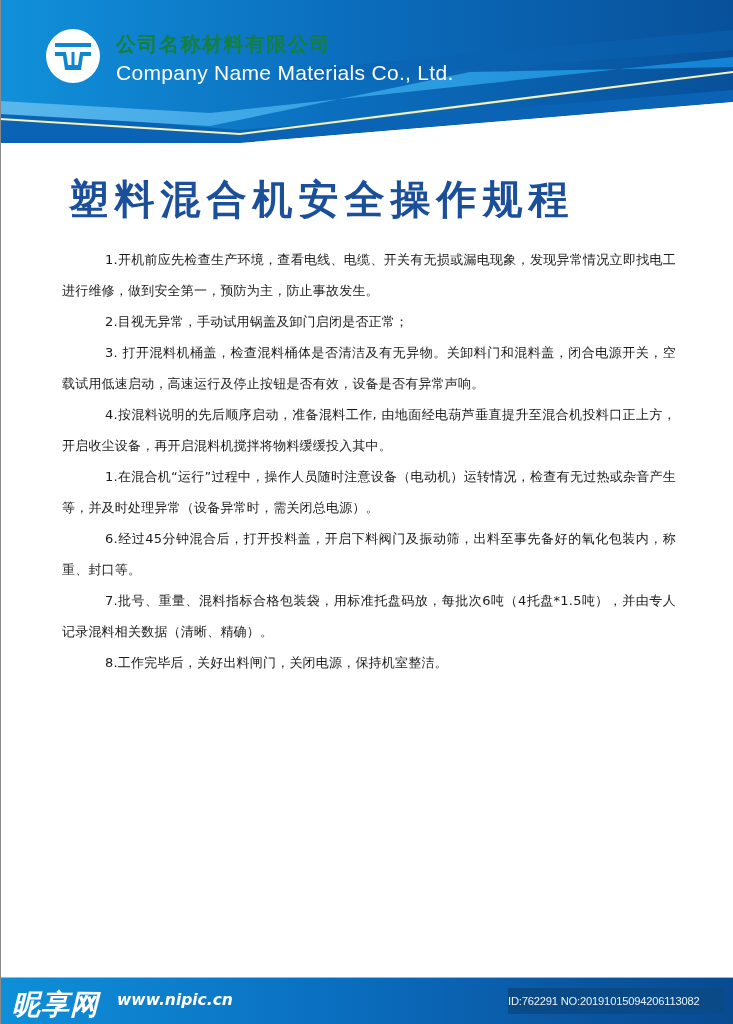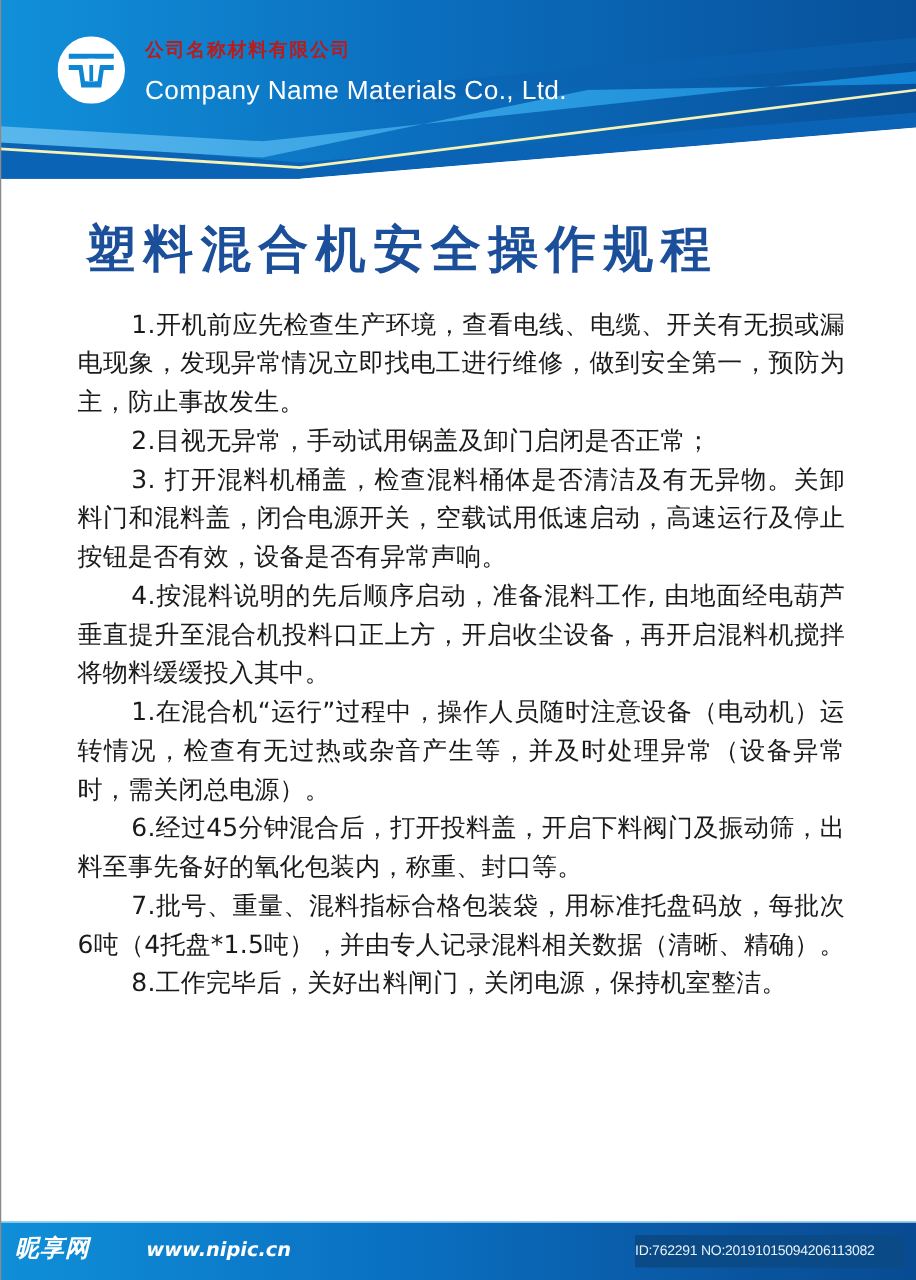--- a/index.html
+++ b/index.html
@@ -10,53 +10,53 @@
 
   
   .header { position: absolute; left: 0; top: 0; width: 733px; height: 150px; overflow: hidden; }
   .header svg.bg { position: absolute; left: 0; top: 0; }
 
   .logo { position: absolute; left: 46px; top: 29px; width: 54px; height: 54px; }
 
   .company-cn {
     position: absolute; left: 116px; top: 31px;
     font-family: "DejaVu Serif", "Liberation Serif", serif;
-    font-size: 15px; font-weight: bold; color: #b91c1c; letter-spacing: 1.5px;
+    font-size: 20px; font-weight: bold; color: #15803d; letter-spacing: 1.5px;
   }
   .company-en {
     position: absolute; left: 116px; top: 61px;
     font-family: "Liberation Sans", sans-serif;
     font-size: 21px; color: #ffffff; letter-spacing: 0.3px;
   }
 
   
   .title {
     position: absolute; left: 0; top: 172px; width: 643px; text-align: center;
     font-family: "DejaVu Sans", sans-serif;
     font-size: 40px; font-weight: bold; color: #1c4f9a; letter-spacing: 6px;
   }
 
   
   .content { position: absolute; left: 62px; top: 244px; width: 614px; }
   .para {
     font-family: "DejaVu Sans", "Liberation Sans", sans-serif;
-    font-size: 20px; line-height: 31px; color: #1a1a1a;
+    font-size: 13px; line-height: 31px; color: #1a1a1a;
     text-indent: 43px; text-align: justify; letter-spacing: 0.2px;
   }
 
   
   .footer {
     position: absolute; left: 0; top: 977px; width: 733px; height: 47px;
     background: linear-gradient(90deg, #0f8fd8 0%, #0a6fc0 45%, #0a55a0 80%, #084b92 100%);
     border-top: 1px solid #7cc4ee;
   }
   .footer-logo {
     position: absolute; left: 12px; top: 8px;
     font-family: Liberation Mono, monospace; font-style: italic; font-weight: bold;
-    font-size: 19px; color: #ffffff; letter-spacing: 1px;
+    font-size: 28px; color: #ffffff; letter-spacing: 1px;
   }
   .footer-url {
     position: absolute; left: 100px; top: 13px;
     font-family: "DejaVu Sans", sans-serif; font-style: italic; font-weight: bold;
     font-size: 15.5px; color: #ffffff; margin-left: 17px;
   }
   .footer-id {
     position: absolute; left: 508px; top: 10px; width: 216px; height: 26px;
     background: #0a4a86; color: #e8f2fb;
     font-family: "Liberation Sans", sans-serif; font-size: 11.2px;

